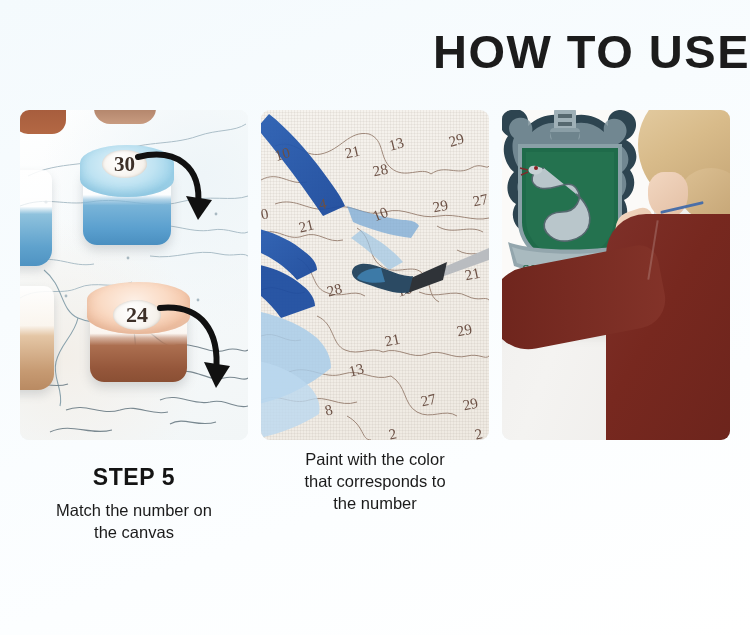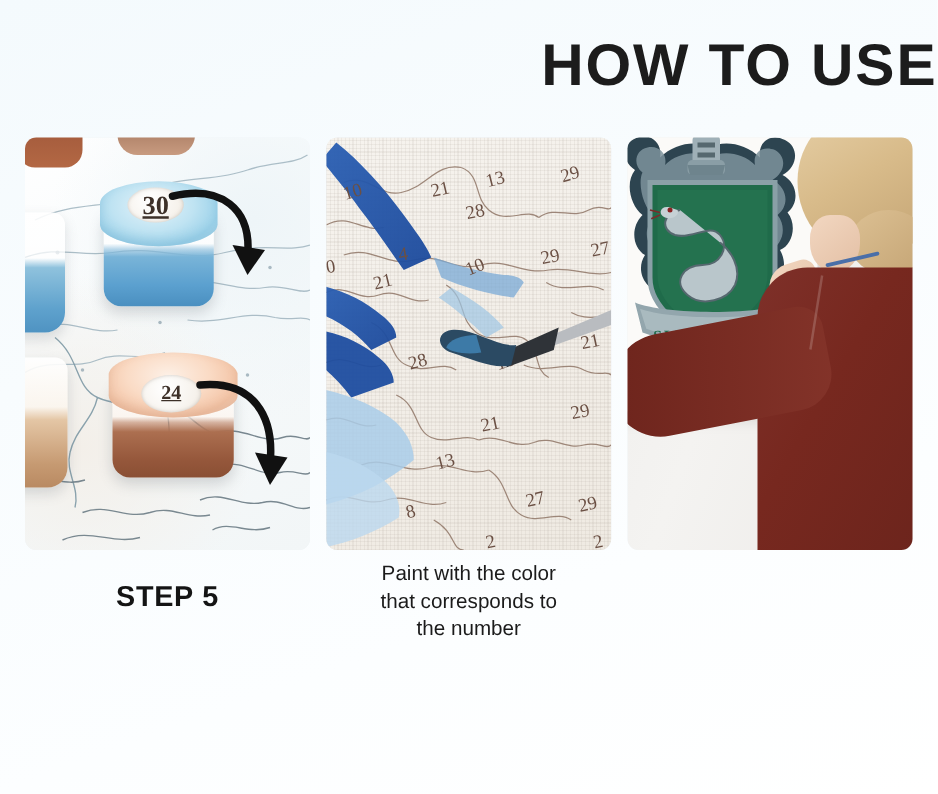--- a/index.html
+++ b/index.html
@@ -84,21 +84,20 @@
   }
   .pot .label {
     position: absolute;
     border-radius: 50%;
     display: flex; align-items: center; justify-content: center;
     font-family: "Liberation Serif", serif;
     font-weight: bold;
     color: #3d3028;
     background: radial-gradient(circle at 40% 35%, #ffffff 0%, #f6f2ec 70%, #ece6dd 100%);
     box-shadow: inset 0 0 3px rgba(160,150,140,.5);
-    text-decoration: underline;
   }
 
   
   #pot30 { left: 63px; top: 35px; width: 88px; height: 102px; }
   #pot30 .body {
     background:
       linear-gradient(to bottom, rgba(255,255,255,.92) 0%, rgba(255,255,255,.75) 34%, rgba(132,186,219,.55) 40%, #79b4d8 48%, #5ba0cf 78%, #4a8fc0 100%);
   }
   #pot30 .lid {
     background: radial-gradient(ellipse at 45% 38%, #e4f3fa 0%, #bfe3f2 45%, #9ed3ea 72%, #cbe9f5 100%);
@@ -109,21 +108,21 @@
   
   #pot24 { left: 70px; top: 172px; width: 97px; height: 112px; }
   #pot24 .body {
     background:
       linear-gradient(to bottom, rgba(255,255,255,.9) 0%, rgba(253,246,240,.78) 36%, rgba(193,134,104,.6) 42%, #ac6f50 52%, #95573b 82%, #8a4f34 100%);
   }
   #pot24 .lid {
     background: radial-gradient(ellipse at 46% 36%, #fdf0e6 0%, #fadbc5 42%, #f3c4a6 72%, #fae2d2 100%);
     box-shadow: inset 0 -4px 8px rgba(210,160,130,.45);
   }
-  #pot24 .label { left: 23px; top: 18px; width: 48px; height: 30px; font-size: 16px; }
+  #pot24 .label { left: 23px; top: 18px; width: 48px; height: 30px; font-size: 22px; }
 
   
   .side-pot { position: absolute; border-radius: 10px 10px 16px 16px; }
 
   
   .p2-bg {
     position: absolute; inset: 0;
     background:
       linear-gradient(158deg, #f6f3ee 0%, #f3efe9 45%, #efeae2 100%);
   }
@@ -238,20 +237,22 @@
         <path d="M118 47 C156 38 182 56 178 96" fill="none" stroke="#111" stroke-width="6" stroke-linecap="round"></path>
         <path d="M166 86 L178 110 L192 90 Z" fill="#111"></path>
       </svg>
       <svg style="position:absolute;inset:0" viewBox="0 0 228 330">
         <path d="M140 198 C182 194 200 222 196 262" fill="none" stroke="#111" stroke-width="6" stroke-linecap="round"></path>
         <path d="M184 252 L196 278 L210 256 Z" fill="#111"></path>
       </svg>
     </div>
 
     <div class="step-heading">STEP 5</div>
+    <div class="step-caption">Match the number on
+the canvas</div>
   </div>
 
   <div class="step-col">
     <div class="photo">
       <div class="p2-bg"></div>
       <div class="p2-weave"></div>
 
       <svg style="position:absolute;inset:0" viewBox="0 0 228 330">
         <g fill="none" stroke="#8a6f5f" stroke-width="1" opacity=".8">
           <path d="M14 36 C34 28 42 48 60 44 C80 40 88 20 108 24"></path>

